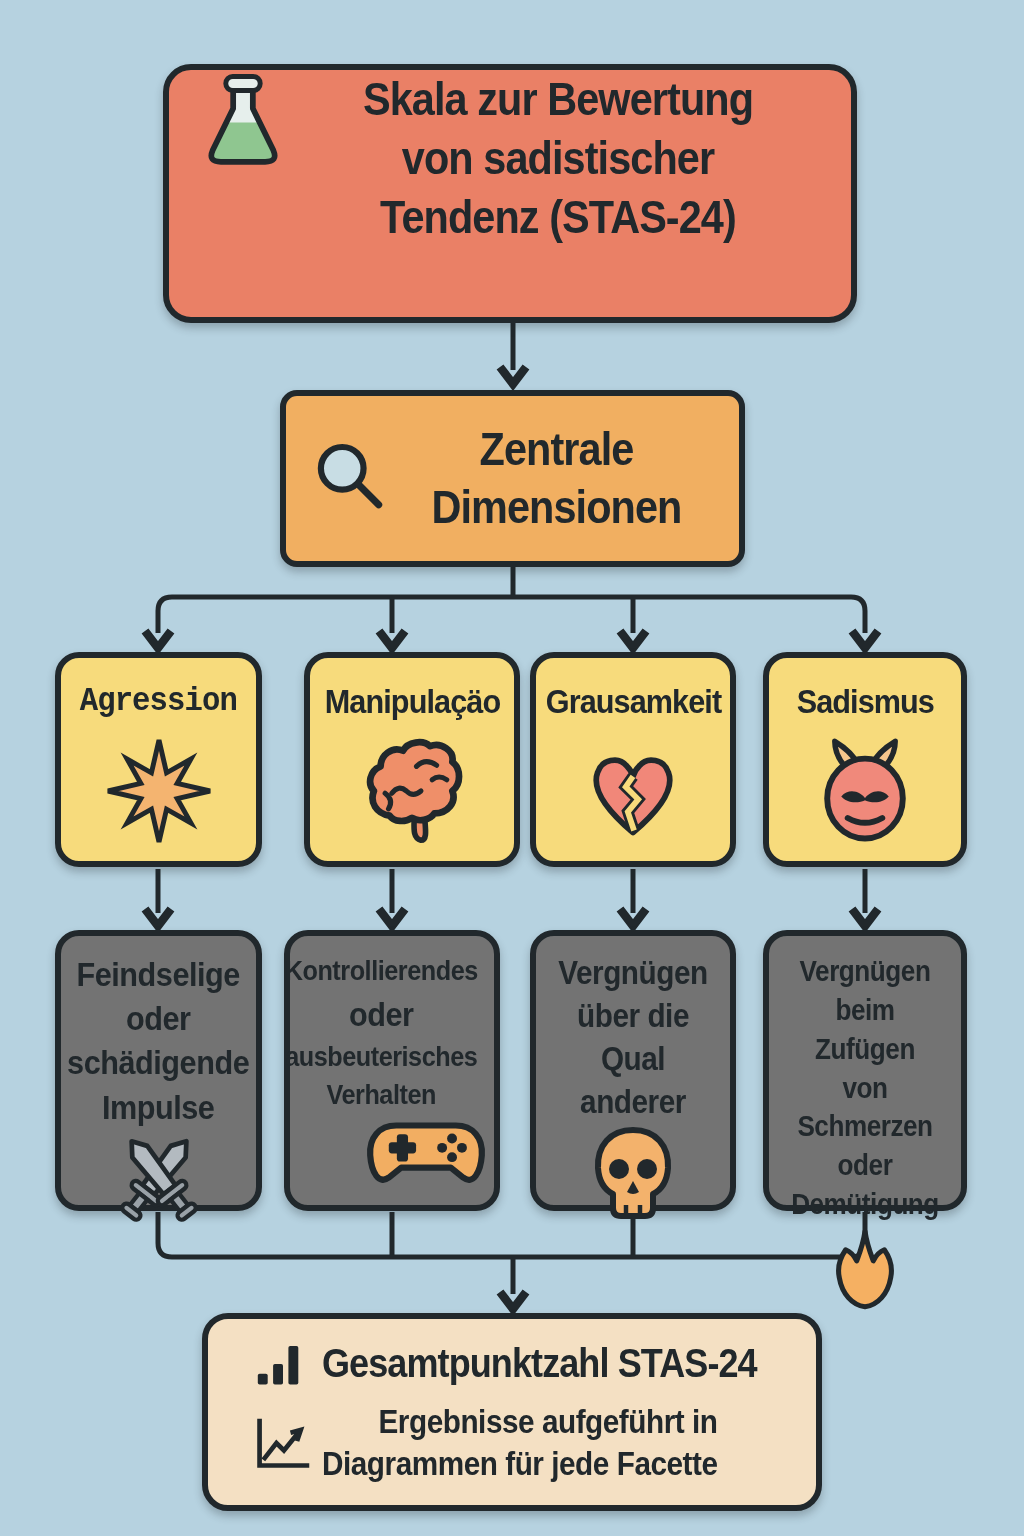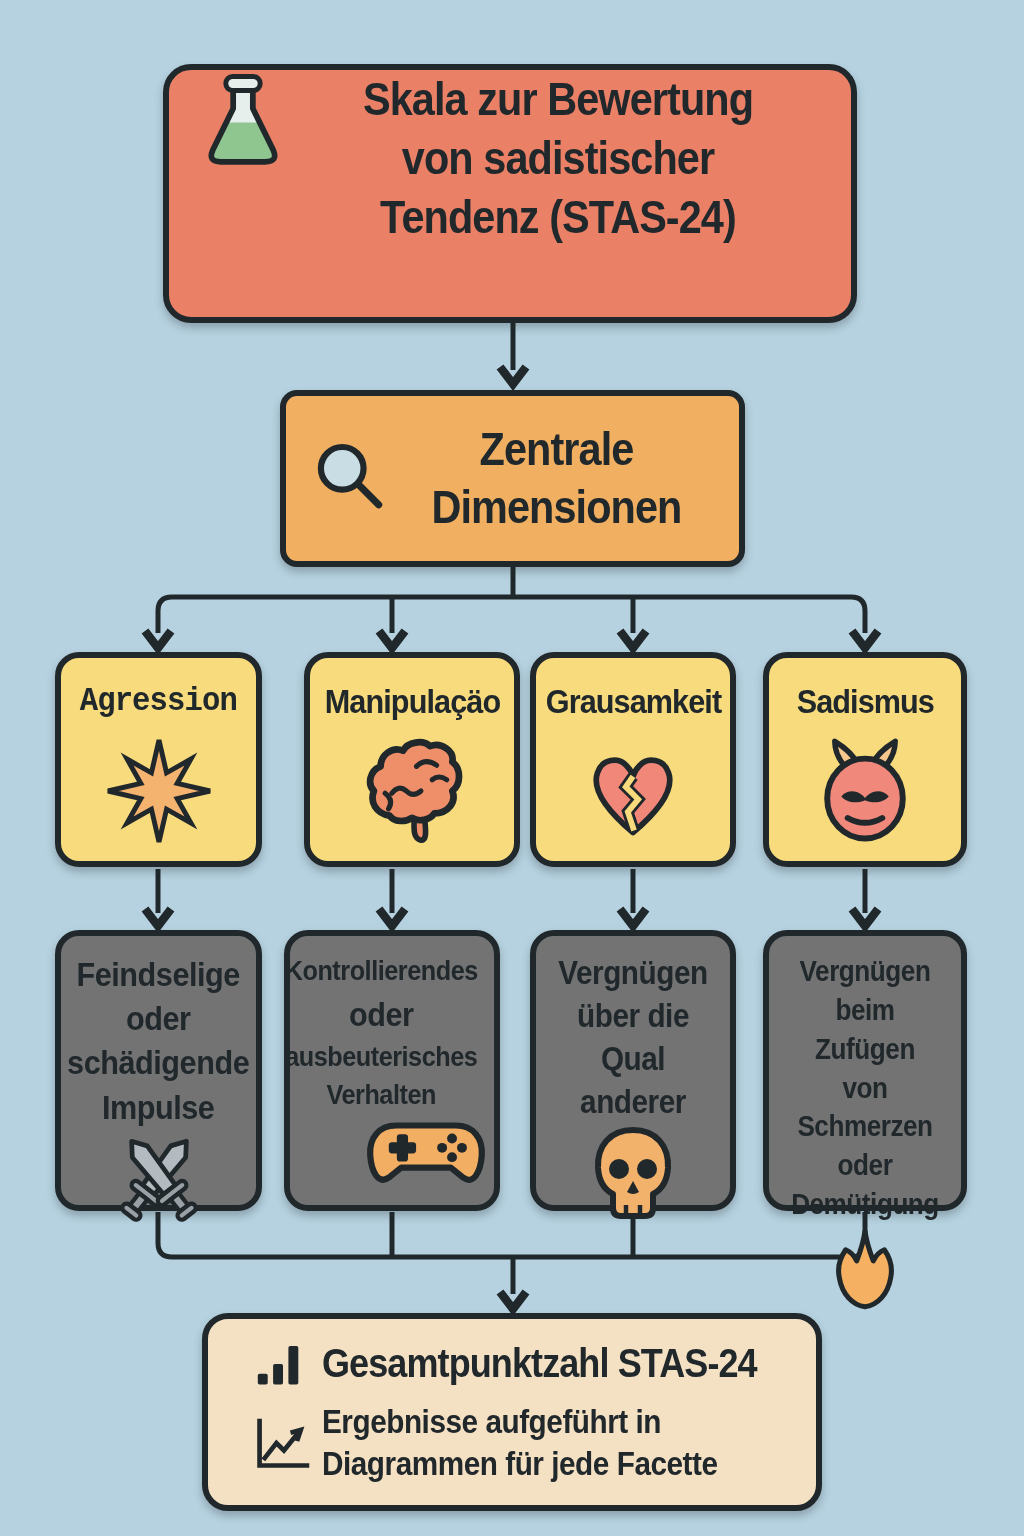--- a/index.html
+++ b/index.html
@@ -45,21 +45,21 @@
     display:flex;flex-direction:column;align-items:center;padding:16px 6px 12px 6px;box-sizing:border-box;}
   .fcard .lines{text-align:center;font-weight:700;letter-spacing:-0.5px;}
   .fcard .iconbox{margin-top:auto;display:flex;align-items:flex-end;justify-content:center;}
   .fcard1{left:55px;width:207px;}  .fcard1 .lines{font-size:34px;line-height:1.3;}
   .fcard2{left:284px;width:216px;align-items:flex-end;} .fcard2 .lines{font-size:28px;line-height:1.38;}
   .fcard3{left:530px;width:206px;} .fcard3 .lines{font-size:33px;line-height:1.3;}
   .fcard4{left:763px;width:204px;} .fcard4 .lines{font-size:29px;line-height:1.34;}
 
   
   .result-node{left:202px;top:1313px;width:620px;height:198px;background:#f4e0c3;border-radius:26px;
-    display:flex;flex-direction:column;justify-content:center;padding:0 0 0 36px;}
+    display:flex;flex-direction:column;justify-content:center;padding:0 0 0 36px;text-align:right;}
   .rrow{display:flex;align-items:center;}
   .rrow1{margin-bottom:14px;}
   .rrow .iconbox{flex:0 0 78px;display:flex;justify-content:center;}
   .rtitle{font-weight:700;font-size:40px;letter-spacing:-1px;white-space:nowrap;}
   .rsub{font-weight:700;font-size:33px;line-height:1.26;letter-spacing:-0.5px;white-space:nowrap;}
 </style>
 </head>
 <body>
 
 <div class="canvas">

